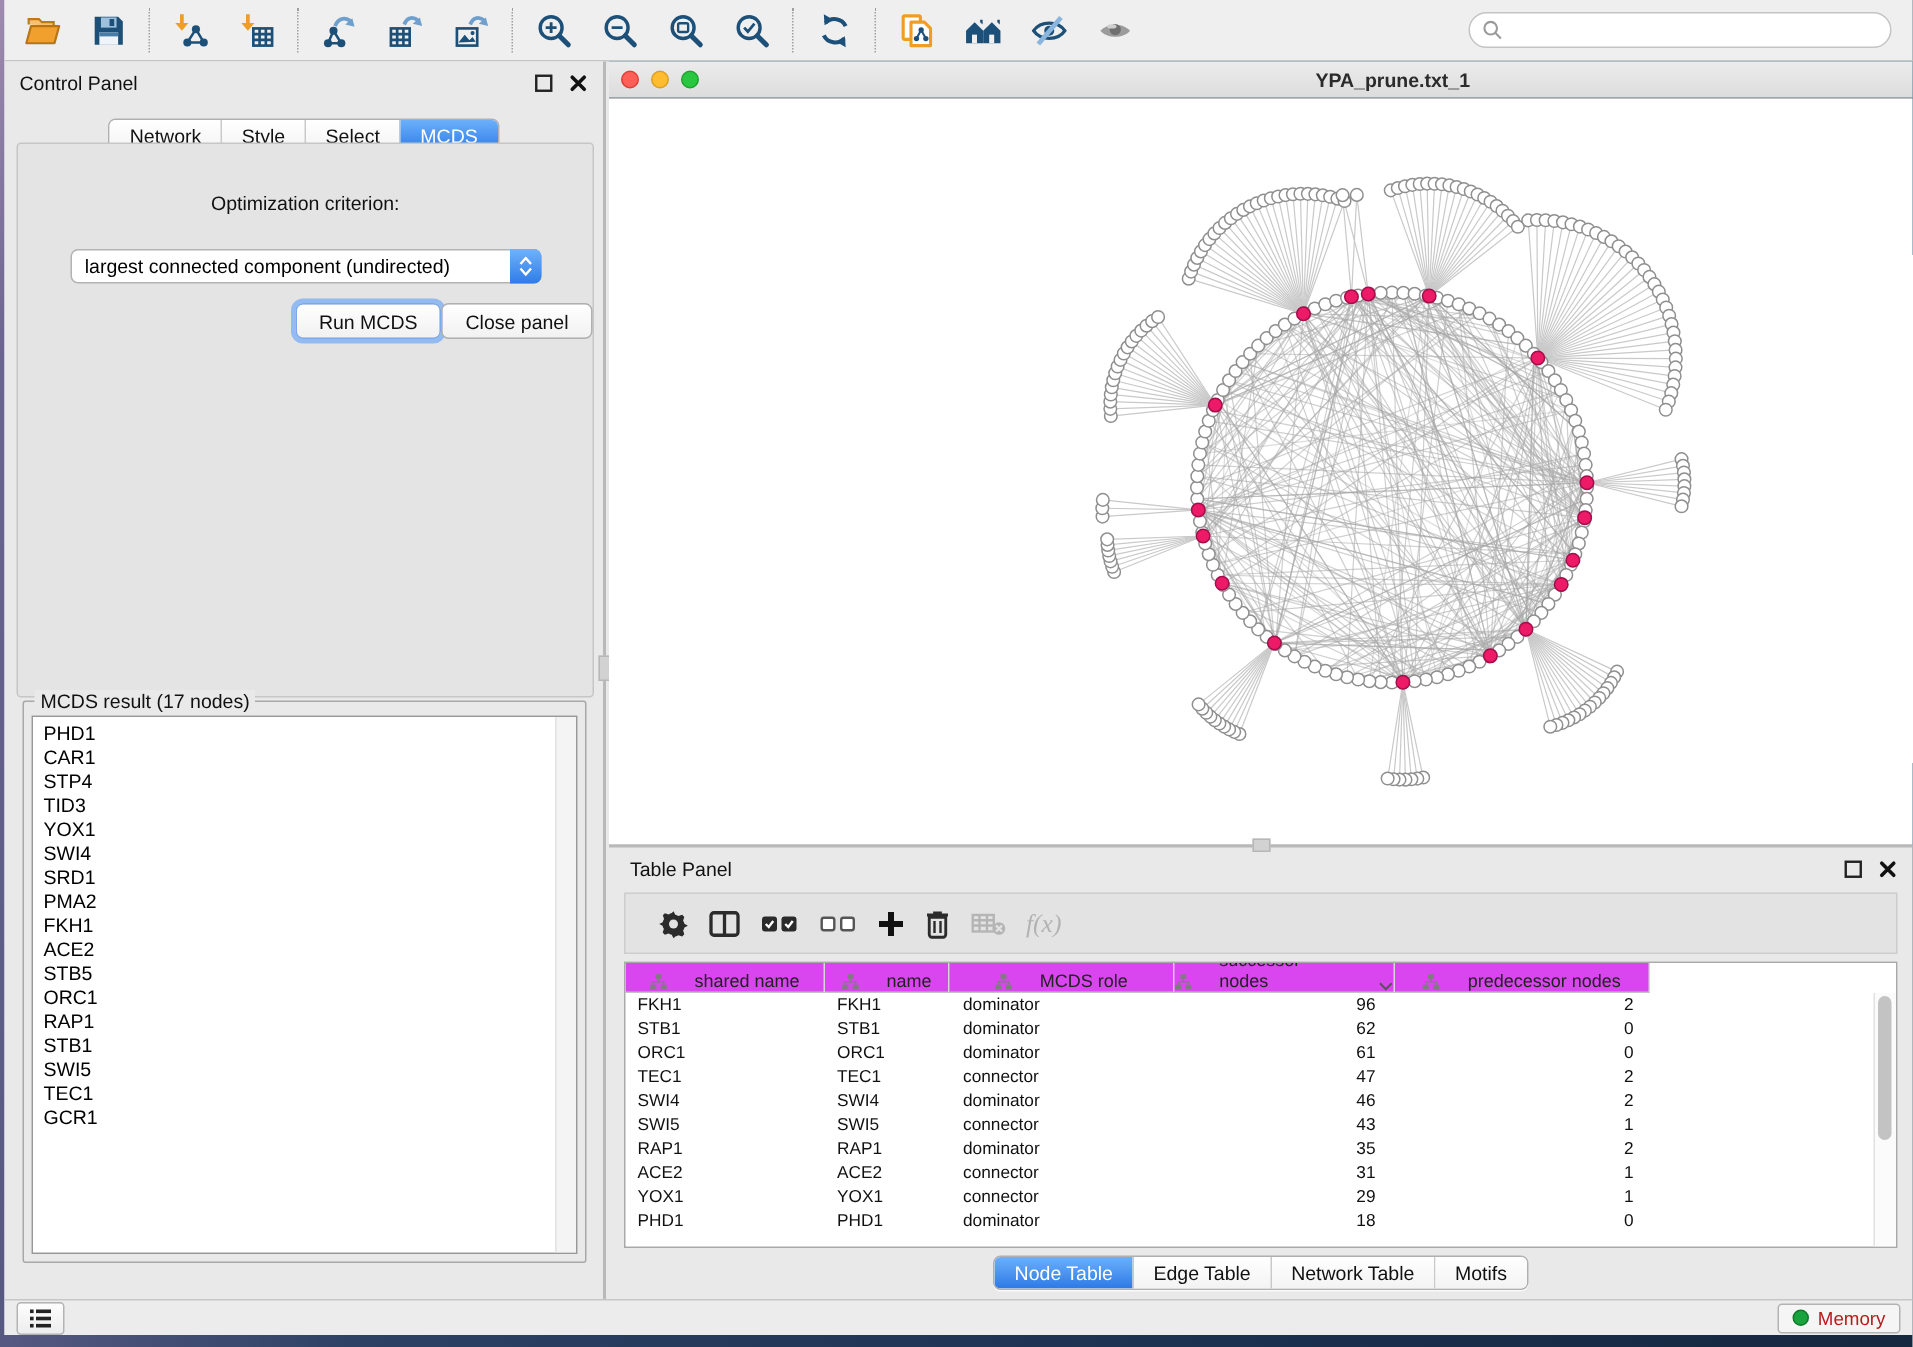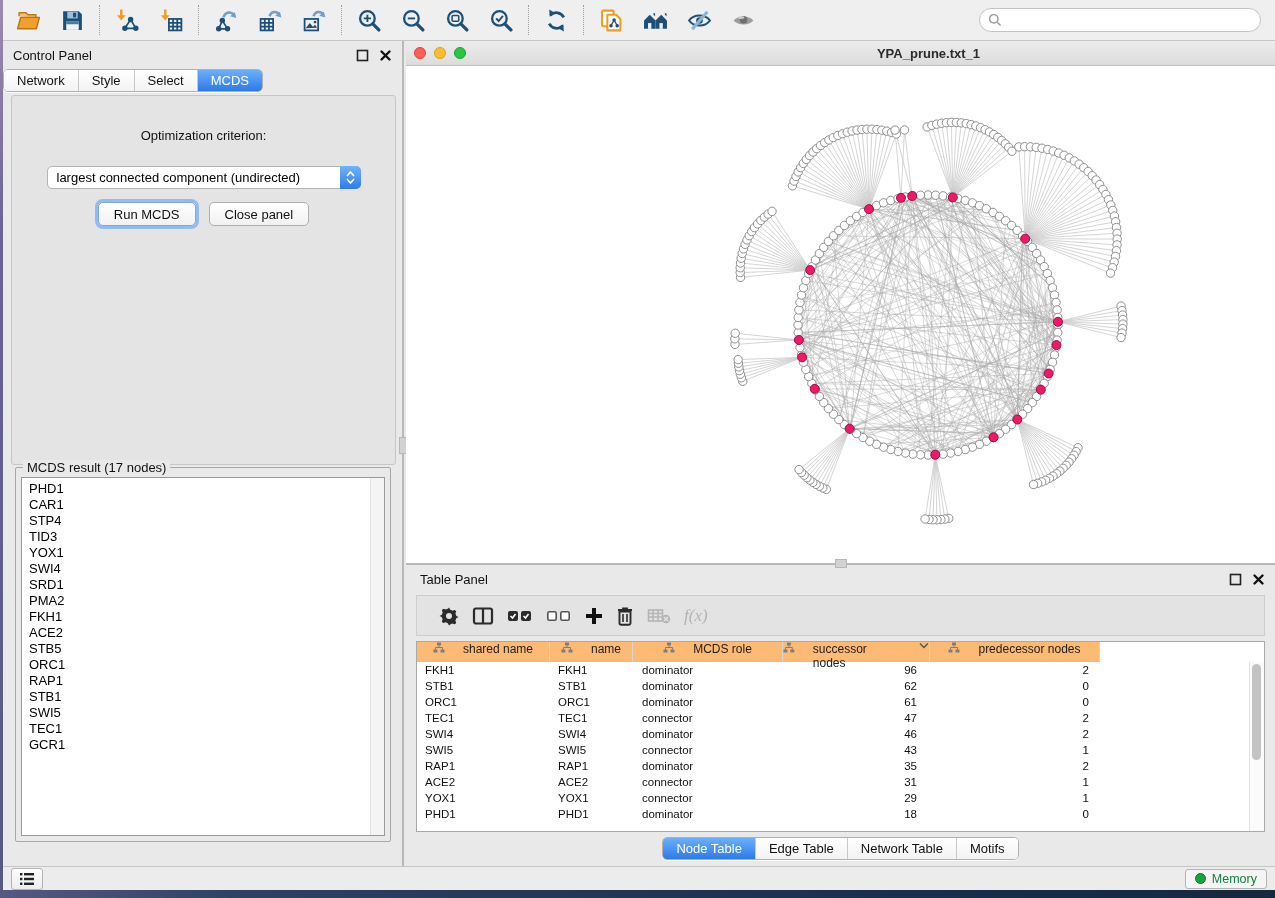--- a/index.html
+++ b/index.html
@@ -20,35 +20,35 @@
   #searchbox{position:absolute;right:14px;top:8px;width:282px;height:24px;background:#fff;
     border:1px solid #c4c4c4;border-radius:12px;display:flex;align-items:center;padding:0 8px;box-sizing:border-box}
   #searchbox input{border:none;outline:none;flex:1;font:13px "Liberation Sans",sans-serif;background:transparent;margin-left:5px}
 
   
   #control-panel{position:absolute;left:0;top:41px;width:401px;height:825px;background:#e9e9e9;
     border-right:2px solid #b9b9b9;box-sizing:border-box}
   .panel-head{display:flex;align-items:center;height:28px;padding:0 10px;font-size:13px;color:#111}
   .panel-head .spacer{flex:1}
   .wicon{width:13px;height:13px;margin-left:10px;cursor:pointer}
-  #cp-tabs{display:flex;justify-content:flex-start;margin-top:0}
+  #cp-tabs{display:flex;justify-content:center;margin-top:10px}
   .seg{display:inline-flex;border:1px solid #b0b0b0;border-radius:5px;background:#fff;overflow:hidden;height:21px;
     box-shadow:0 1px 0 rgba(255,255,255,.7)}
   .seg .tab{display:flex;align-items:center;padding:0 13px;font-size:13px;color:#111;
     border-right:1px solid #c9c9c9;background:linear-gradient(#ffffff,#f3f3f3);cursor:pointer;white-space:nowrap}
   .seg .tab:last-child{border-right:none}
   .seg .tab.active{background:linear-gradient(#6cb0fb,#2d7ae7);color:#fff}
   #cp-box{position:absolute;left:8px;top:54px;width:383px;height:368px;background:#e4e4e4;
     border:1px solid #c6c6c6;border-radius:3px}
   #opt-label{text-align:center;margin-top:32px;font-size:13px;color:#111}
   #criterion{margin:23px auto 0;width:314px;height:23px;background:#fff;border:1px solid #b3b3b3;border-radius:5px;
     display:flex;align-items:center;position:relative;font-size:13px;padding-left:9px;box-sizing:border-box;cursor:pointer}
   #criterion .stepper{position:absolute;right:-1px;top:-1px;width:21px;height:23px;border-radius:0 5px 5px 0;
     background:linear-gradient(#70b2fb,#2e7ce8);display:flex;flex-direction:column;align-items:center;justify-content:center;gap:1px}
-  #cp-buttons{display:flex;justify-content:center;gap:13px;margin-top:13px}
+  #cp-buttons{display:flex;justify-content:flex-end;margin-top:13px}
   .btn{height:24px;padding:0 15px;background:linear-gradient(#ffffff,#f1f1f1);border:1px solid #b0b0b0;
     border-radius:5px;font:13px "Liberation Sans",sans-serif;color:#111;cursor:pointer}
   .btn.focused{box-shadow:0 0 0 3px rgba(93,158,250,.6);border-color:#7aa8ea}
   #mcds-group{position:absolute;left:12px;top:426px;width:374px;height:373px;border:1px solid #a8a8a8;border-radius:2px}
   #mcds-legend{position:absolute;top:-8px;left:7px;background:#e9e9e9;padding:0 4px;font-size:13px;color:#111}
   #mcds-list{position:absolute;left:5px;top:9px;right:5px;bottom:5px;background:#fff;border:1px solid #989898;
     font-size:13px;line-height:16px;padding:3px 0 0 7px;box-sizing:border-box;overflow:hidden}
   #mcds-scroll{position:absolute;right:0;top:0;bottom:0;width:13px;background:#f4f4f4;border-left:1px solid #e2e2e2}
   .list-item{height:16px}
   #v-handle{position:absolute;left:396px;top:437px;width:8px;height:17px;background:#d2d2d2;border:1px solid #b7b7b7;box-sizing:border-box}
@@ -66,40 +66,40 @@
   #table-panel{position:absolute;left:403px;top:563px;width:869px;height:303px;background:#e9e9e9;
     border-top:2px solid #b9b9b9;box-sizing:border-box}
   #h-handle{position:absolute;left:calc(50% - 6px);top:-6px;width:12px;height:9px;background:#d2d2d2;border:1px solid #b7b7b7;box-sizing:border-box}
   #tp-toolbar{position:absolute;left:10px;right:10px;top:30px;height:41px;background:#e3e3e3;
     border:1px solid #cdcdcd;display:flex;align-items:center;gap:13px;padding-left:22px;box-sizing:border-box}
   .tpbtn{background:none;border:none;padding:0;display:flex;align-items:center;cursor:pointer}
   #fx-label{font-family:"Liberation Serif",serif;font-style:italic;font-size:17px;color:#b3b3b3}
   #tp-table{position:absolute;left:10px;right:10px;top:76px;height:191px;background:#fff;
     border:1px solid #a9a9a9;overflow:hidden;box-sizing:border-box}
   #tp-header-row{display:flex;height:20px;font-size:12px;color:#222;align-items:stretch}
-  .hcell{display:flex;align-items:flex-start;justify-content:center;gap:18px;border-right:1px solid #d6d6d6;
-    border-bottom:1px solid #c3c3c3;background:#fdba74;box-sizing:border-box;cursor:pointer}
+  .hcell{display:flex;align-items:flex-end;justify-content:center;gap:18px;border-right:1px solid #d6d6d6;
+    border-bottom:1px solid #c3c3c3;background:#d946ef;box-sizing:border-box;cursor:pointer}
   #tp-rows{font-size:11.5px;color:#111}
   .trow{display:flex;height:16px;align-items:center;cursor:pointer}
   .c0{width:133px;padding-left:8px;box-sizing:border-box}
   .c1{width:83px;padding-left:8px;box-sizing:border-box}
   .c2{width:150px;padding-left:9px;box-sizing:border-box}
   .c3{width:147px;text-align:right;padding-right:13px;box-sizing:border-box}
   .c4{width:170px;text-align:right;padding-right:11px;box-sizing:border-box}
   #tp-scroll{position:absolute;right:0;top:20px;bottom:0;width:14px;background:#fbfbfb;border-left:1px solid #e2e2e2}
   #tp-thumb{position:absolute;left:2px;top:2px;width:9px;height:96px;border-radius:5px;background:#c3c3c3;cursor:pointer}
   #tp-tabs{position:absolute;left:0;right:0;top:272px;display:flex;justify-content:center}
 
   
   #statusbar{position:absolute;left:0;bottom:0;width:100%;height:24px;background:#ececec;border-top:1px solid #c6c6c6;
     display:flex;align-items:center;padding:0 8px;box-sizing:border-box}
   #status-list-btn{width:30px;height:20px;border:1px solid #b3b3b3;border-radius:3px;
     background:linear-gradient(#fdfdfd,#ededed);display:flex;align-items:center;justify-content:center;cursor:pointer}
   #memory-btn{margin-left:auto;height:20px;border:1px solid #b3b3b3;border-radius:3px;background:#f5f5f5;
-    display:flex;align-items:center;gap:6px;padding:0 9px;font-size:12.5px;color:#15803d;cursor:pointer}
+    display:flex;align-items:center;gap:6px;padding:0 9px;font-size:12.5px;color:#b91c1c;cursor:pointer}
   #memory-dot{width:11px;height:11px;border-radius:50%;background:#18a33c;border:1px solid #0e7a2a;box-sizing:border-box}
 </style>
 </head>
 <body>
 
 <div id="window">
 
   <div id="toolbar">
     <button class="tbtn">
         <svg viewBox="0 0 24 24">

